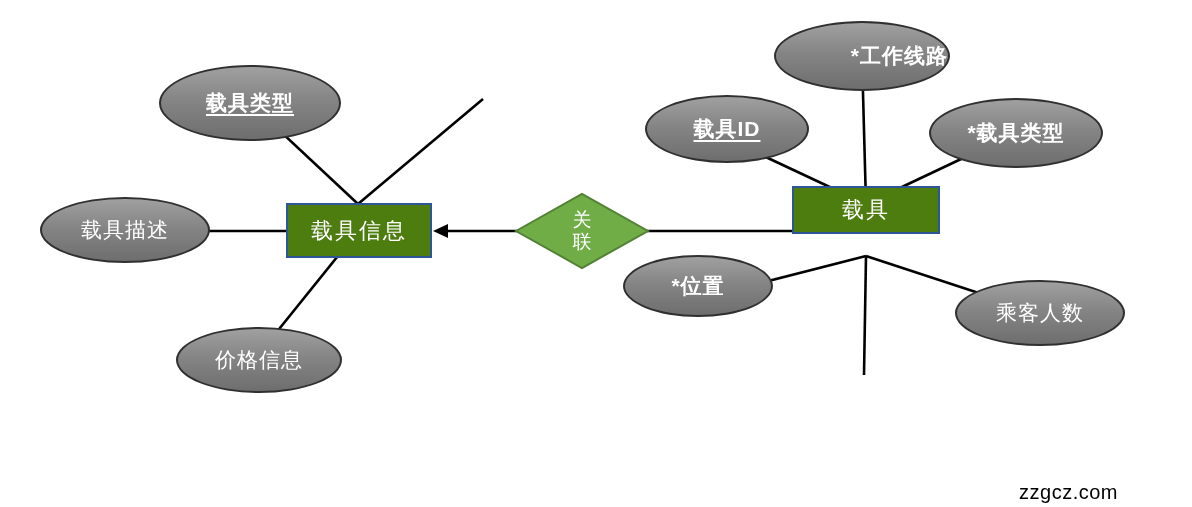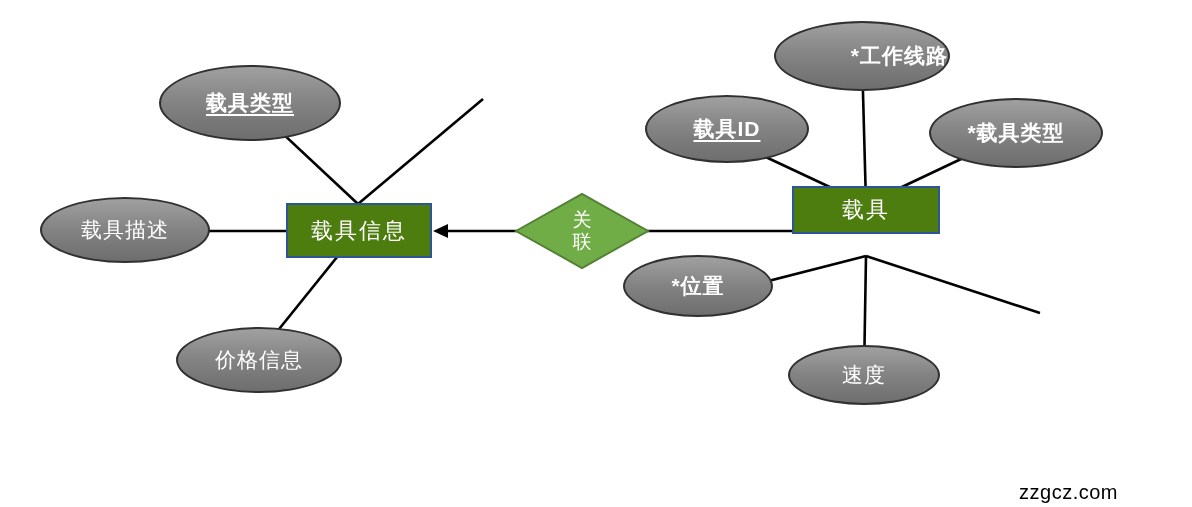--- a/index.html
+++ b/index.html
@@ -85,22 +85,22 @@
   </div>
   <div class="node attr key" style="left:645px; top:95px; width:164px; height:68px;">
     <span>载具ID</span>
   </div>
   <div class="node attr req" style="left:929px; top:98px; width:174px; height:70px;justify-content:center;">
     <span>*载具类型</span>
   </div>
   <div class="node attr req" style="left:623px; top:255px; width:150px; height:62px;">
     <span>*位置</span>
   </div>
-  <div class="node attr" style="left:788px; top:345px; width:152px; height:60px;">
-    <span>速度</span>
+  <div class="node attr" style="left:955px; top:280px; width:170px; height:66px;">
+    <span>乘客人数</span>
   </div>
 
   <div class="node entity" style="left:792px; top:186px; width:148px; height:48px;">
     <span>载具</span>
   </div>
 
   <div class="watermark">zzgcz.com</div>
 
 </div>
 

